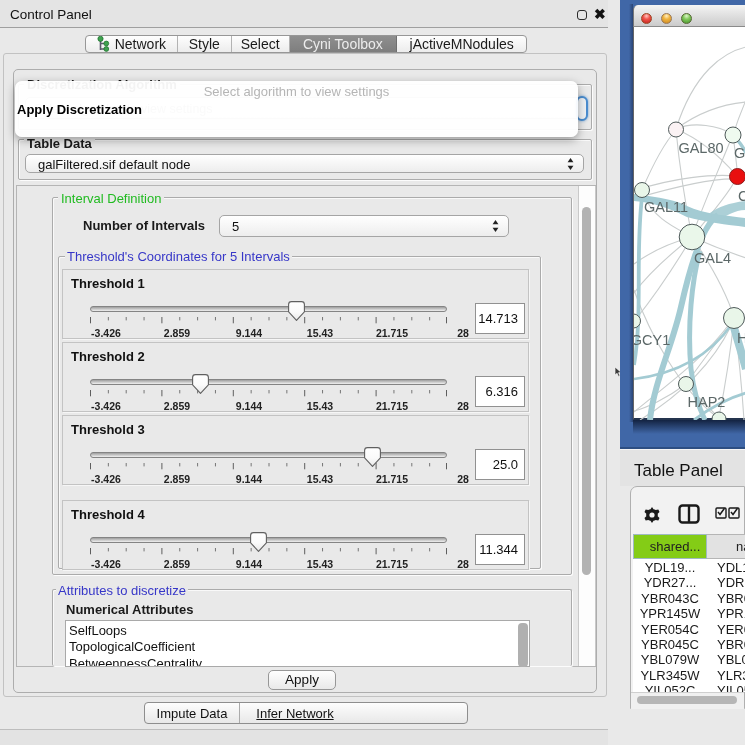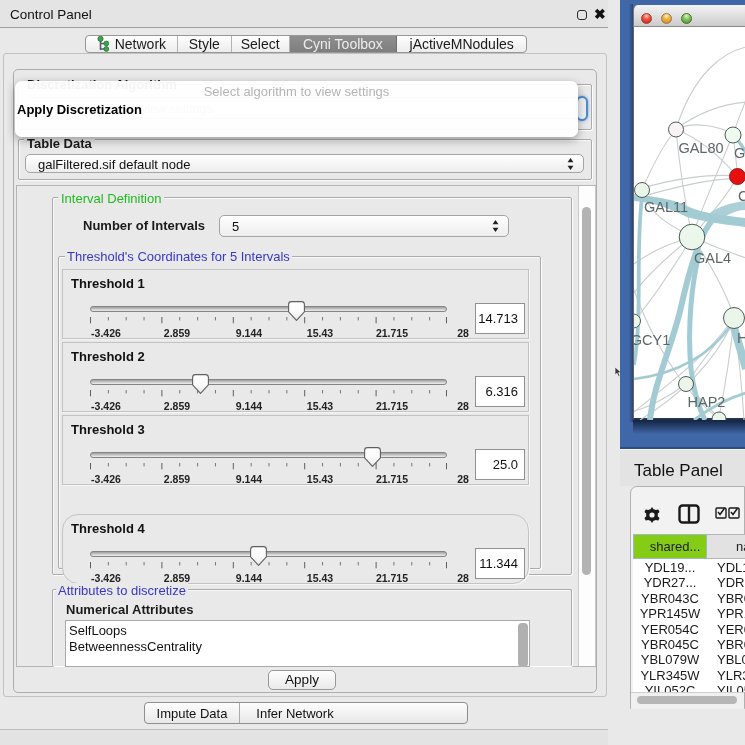--- a/index.html
+++ b/index.html
@@ -233,21 +233,21 @@
       <span style="left:170px;">9.144</span>
       <span style="left:241px;">15.43</span>
       <span style="left:313px;">21.715</span>
       <span style="left:384px;">28</span>
     </div>
   <svg class="thumb" style="left:300.5px;" width="17" height="20">
       <use href="#sthumb"></use>
     </svg>
   <div class="valbox">25.0</div>
 </div>
-<div class="thblock" style="top:514px;border-radius:16px;">
+<div class="thblock" style="top:500px;">
   <div class="tt">Threshold 4</div>
   <div class="track"></div>
   <svg class="ticky" width="357" height="7">
       <use href="#ticks"></use>
     </svg>
   <div class="ticklabels">
       <span style="left:27px;">-3.426</span>
       <span style="left:98px;">2.859</span>
       <span style="left:170px;">9.144</span>
       <span style="left:241px;">15.43</span>
@@ -259,29 +259,30 @@
     </svg>
   <div class="valbox">11.344</div>
 </div>
 
 
 <div class="abs" style="left:56px;top:583px;font-size:13px;color:#3737c8;background:#e9e9e9;padding:0 2px;z-index:2;">Attributes to discretize</div>
 <div class="abs groupbox" style="left:52px;top:589px;width:520px;height:77px;border-bottom:none;"></div>
 <div class="abs grouplabel" style="left:66px;top:602px;">Numerical Attributes</div>
 <div class="abs" id="attrlist">
   <div>SelfLoops</div>
+  <div>TopologicalCoefficient</div>
   <div>BetweennessCentrality</div>
 </div>
 <div class="abs" id="listthumb"></div>
 
 
 <div class="abs" id="applybtn">Apply</div>
 <div class="abs" id="btabs">
   <div class="bseg" style="width:95px;">Impute Data</div>
-  <div class="bseg" style="width:110px;border-right:none;">Infer Network</div>
+  <div class="bseg" style="width:110px;border-right:none;text-decoration:underline;">Infer Network</div>
 </div>
 <div class="abs" id="bottomline"></div>
 
 
 <div class="abs" id="popup">
   <div class="p1">Select algorithm to view settings</div>
   <div class="p2">Apply Discretization</div>
 </div>
 
 

